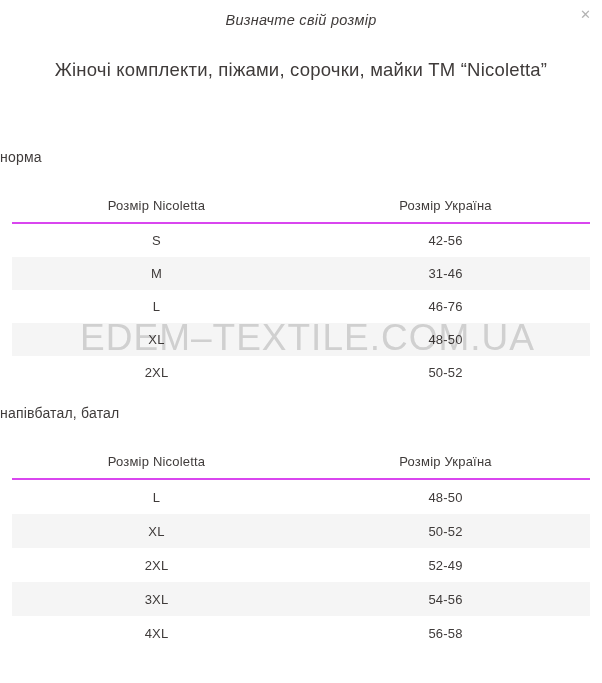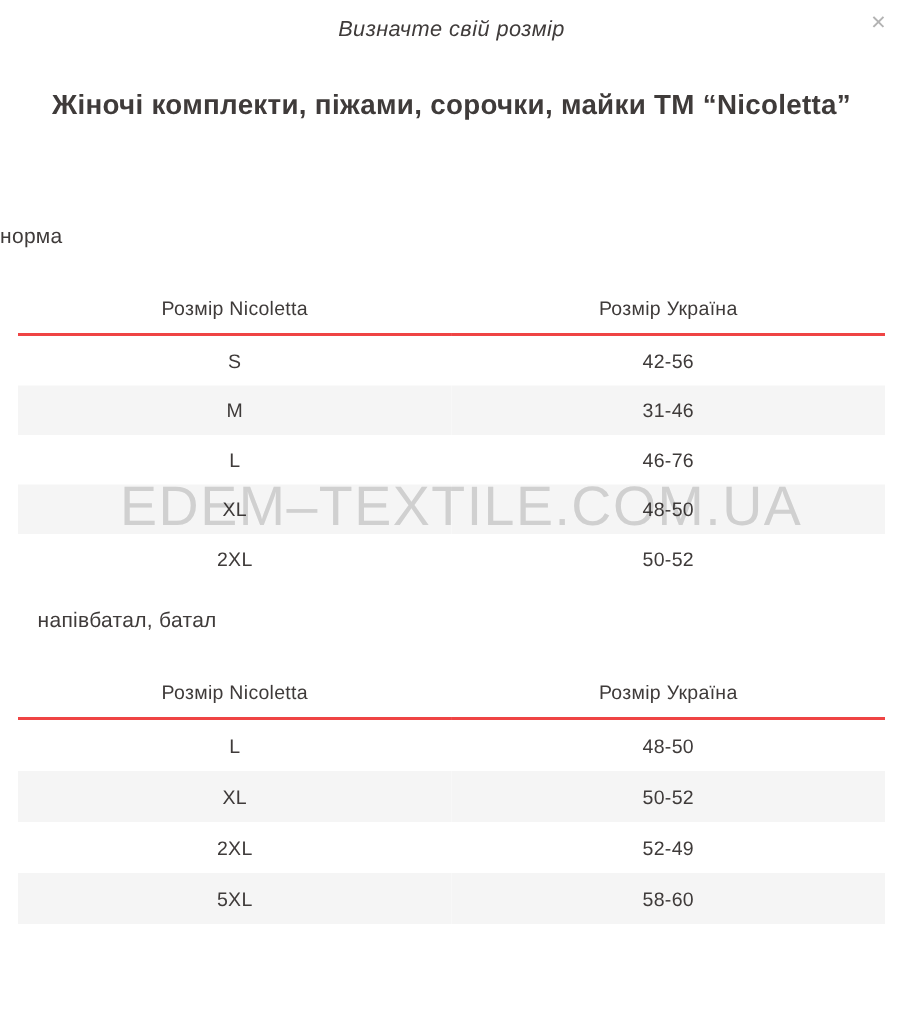--- a/index.html
+++ b/index.html
@@ -24,45 +24,45 @@
     font-size:13px; line-height:13px;
     color:#b3b3b3;
     padding:4px 5px;
     cursor:pointer;
     user-select:none;
   }
   .heading {
     margin:30px 28px 0;
     text-align:center;
     font-size:18.5px;
-    font-weight:700;
+    font-weight:400;
     letter-spacing:.2px;
     line-height:22px;
   }
   .section-title {
     font-size:14px;
     line-height:20px;
     letter-spacing:.2px;
   }
   .section-title.first { margin-top:66px; }
-  .section-title.second { margin-top:14px;padding-left:25px; }
+  .section-title.second { margin-top:14px; }
   table.size-table {
     width:578px;
     margin:0 12px;
     border-collapse:collapse;
     table-layout:fixed;
   }
   table.size-table thead th {
     font-weight:400;
     font-size:13px;
     letter-spacing:.2px;
     height:46px;
     vertical-align:bottom;
     padding:0 0 9px 0;
-    border-bottom:2px solid #ef4444;
+    border-bottom:2px solid #d946ef;
     text-align:center;
   }
   table.size-table tbody td {
     height:33px;
     padding:0;
     font-size:13px;
     letter-spacing:.2px;
     text-align:center;
     vertical-align:middle;
   }
@@ -140,19 +140,23 @@
     </tr>
     <tr>
       <td>XL</td>
       <td>50-52</td>
     </tr>
     <tr>
       <td>2XL</td>
       <td>52-49</td>
     </tr>
     <tr>
-      <td>5XL</td>
-      <td>58-60</td>
+      <td>3XL</td>
+      <td>54-56</td>
+    </tr>
+    <tr>
+      <td>4XL</td>
+      <td>56-58</td>
     </tr>
   </tbody>
 </table>
 
 <div class="watermark">EDEM–TEXTILE.COM.UA</div>
 
 </body></html>

